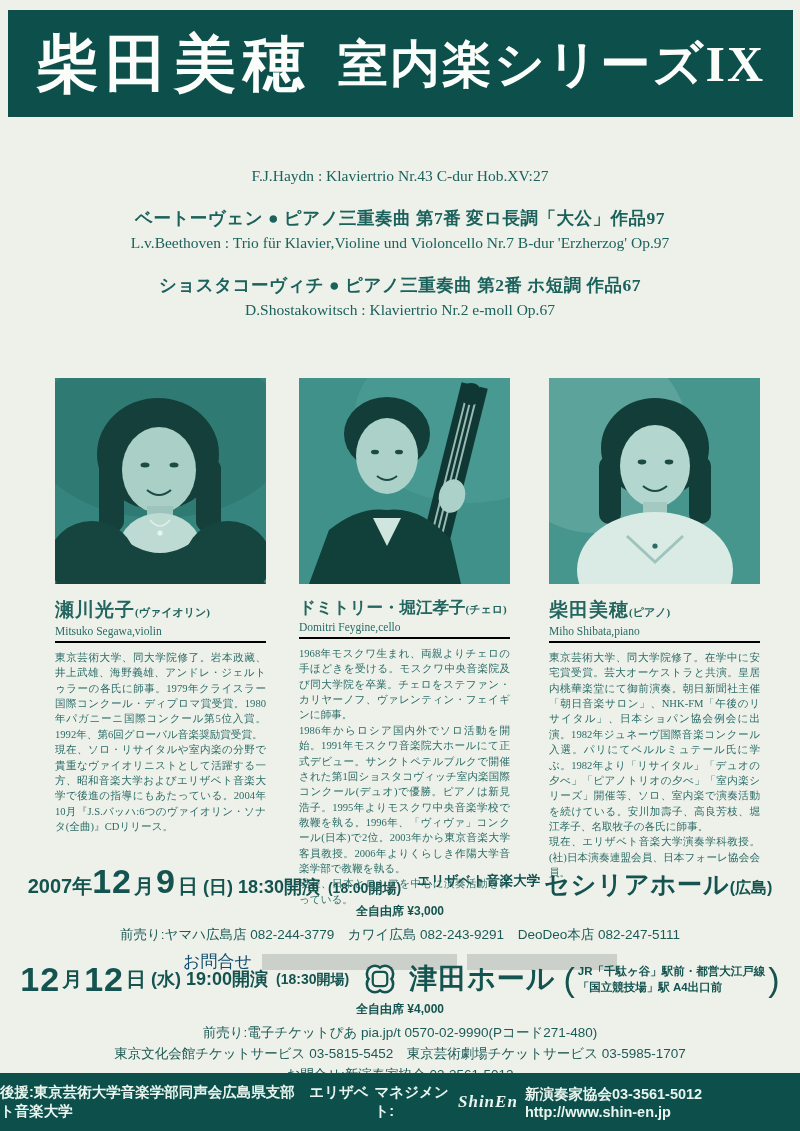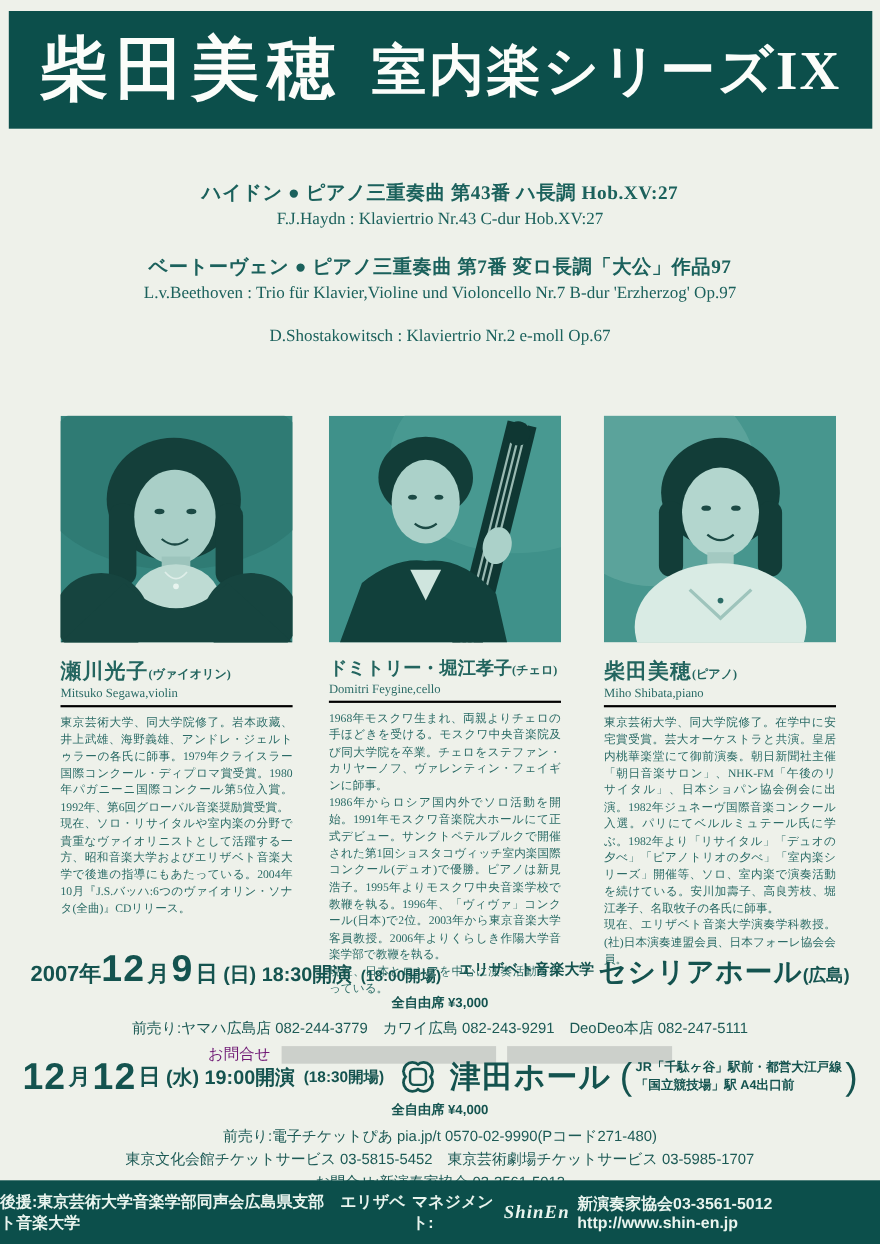--- a/index.html
+++ b/index.html
@@ -70,21 +70,21 @@
   .time   { font-size:18px; margin-left:5px; }
   .doors  { font-size:14px; margin-left:8px; }
   .vprefix{ font-size:13.5px; margin-left:16px; align-self:center; }
   .vname  { font-size:25px; margin-left:4px; letter-spacing:1px; }
   .vname2 { font-size:28px; margin-left:6px; letter-spacing:1px; }
   .vloc   { font-size:16px; }
   .price  { font-size:12px; font-weight:bold; color:#14534f; margin-top:5px; }
   .adv    { font-size:13.5px; color:#1c5a55; margin-top:6px; }
   .inqline{
     display:flex; justify-content:center; align-items:center; gap:10px;
-    margin-top:6px; font-size:14px; color:#701a75;
+    margin-top:6px; font-size:17px; color:#0c4a6e;
   }
   .redact { background:#ccd0cb; height:16px; display:inline-block; }
   .r1 { width:195px; } .r2 { width:150px; }
   .c2 .dateline { align-items:center; }
   .hall-logo { margin-left:14px; margin-right:6px; flex:none; }
   .access {
     display:flex; align-items:center; margin-left:8px;
     font-size:11.5px; font-weight:bold; color:#14534f;
   }
   .access .paren { font-size:34px; font-weight:400; line-height:.9; }
@@ -108,28 +108,28 @@
 
 <div class="page">
 
   <header class="header">
     <span class="t1">柴田美穂</span>
     <span class="t2">室内楽シリーズIX</span>
   </header>
 
   <section class="program">
     <div class="prog-item">
-      <div class="prog-jp">ハイドン ● ピアノ三重奏曲 第43番 ハ長調 Hob.XV:27</div>
       <div class="prog-west">F.J.Haydn : Klaviertrio Nr.43 C-dur Hob.XV:27</div>
     </div>
     <div class="prog-item">
       <div class="prog-jp">ベートーヴェン ● ピアノ三重奏曲 第7番 変ロ長調「大公」作品97</div>
       <div class="prog-west">L.v.Beethoven : Trio für Klavier,Violine und Violoncello Nr.7 B-dur 'Erzherzog' Op.97</div>
     </div>
     <div class="prog-item">
+      <div class="prog-jp">ショスタコーヴィチ ● ピアノ三重奏曲 第2番 ホ短調 作品67</div>
       <div class="prog-west">D.Shostakowitsch : Klaviertrio Nr.2 e-moll Op.67</div>
     </div>
   </section>
 
   <section class="pcol" id="p1">
     <div class="photo">
       <svg viewBox="0 0 211 206" preserveAspectRatio="none">
         <rect width="211" height="206" fill="#35857e"></rect>
         <ellipse cx="105" cy="55" rx="130" ry="85" fill="#2a726b" opacity="0.55"></ellipse>
         <ellipse cx="103" cy="76" rx="61" ry="56" fill="#143f3a"></ellipse>

